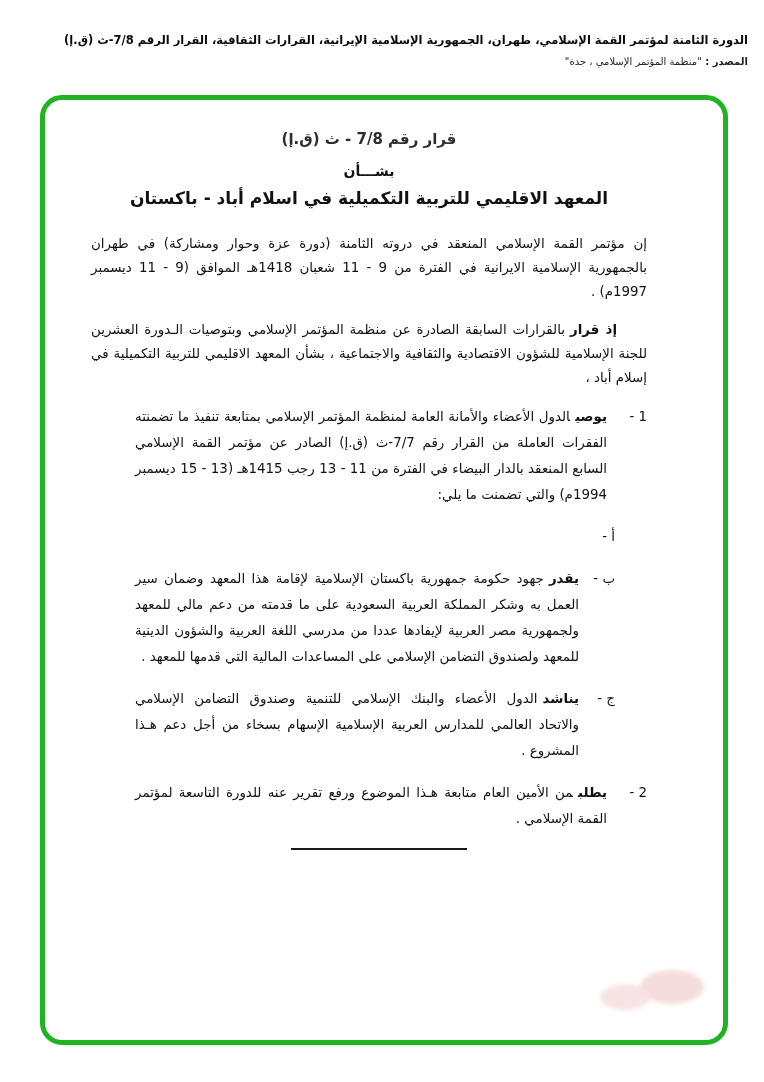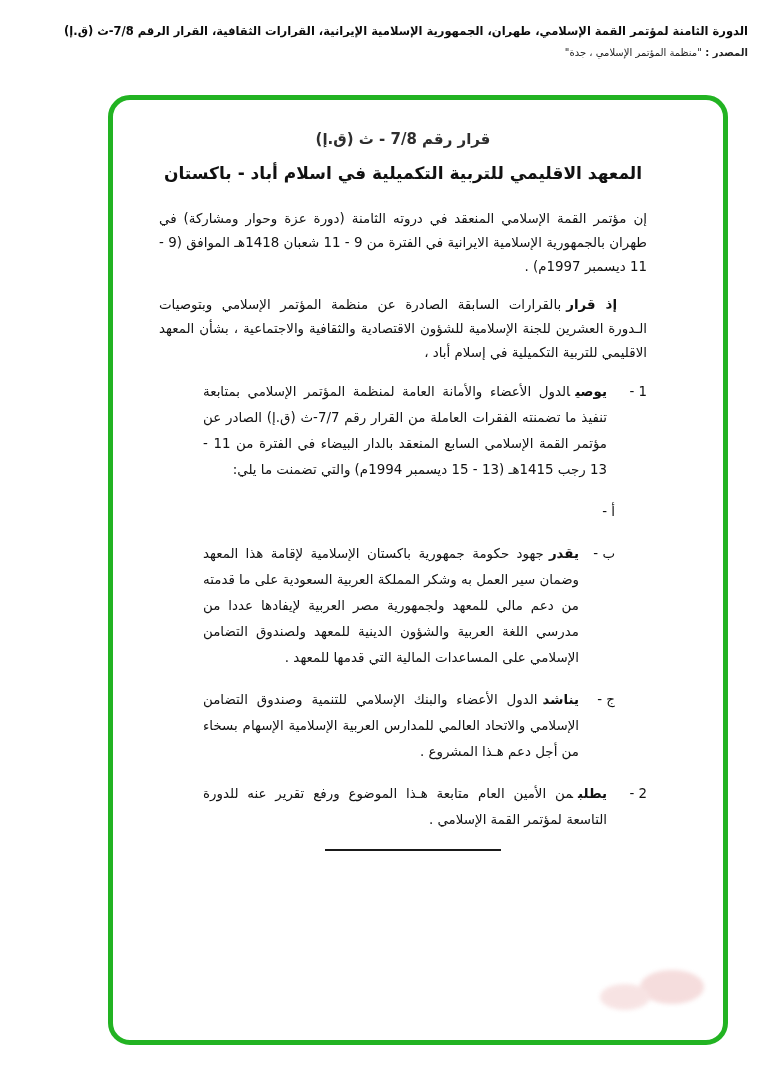--- a/index.html
+++ b/index.html
@@ -10,30 +10,30 @@
     color:#111;
   }
   .page {
     position:relative;
     width:764px; height:1082px;
     background:#ffffff;
     overflow:hidden;
     direction:rtl;
   }
   
-  .top-header { position:absolute; top:23px; right:16px; left:16px; text-align:right; }
+  .top-header { position:absolute; top:32px; right:16px; left:16px; text-align:right; }
   .top-line1 { font-size:11.5px; font-weight:bold; line-height:16px; color:#0a0a0a; }
   .top-line2 { margin-top:8px; padding-left:268px; font-size:10px; font-weight:bold; color:#222; }
   .top-line2 .src-val { font-weight:normal; font-size:10px; }
 
   
   .doc-frame {
     position:absolute;
     top:95px; right:36px;
-    width:620px; height:950px;
+    width:688px; height:950px;
     border:5px solid #22b322;
     border-radius:22px;
     padding:30px 76px 16px 46px;
     overflow:hidden;
     background:#fff;
   }
 
   .doc-title {
     text-align:center;
     font-weight:bold;
@@ -86,20 +86,21 @@
     <div class="top-line1">الدورة الثامنة لمؤتمر القمة الإسلامي، طهران، الجمهورية الإسلامية الإيرانية، القرارات الثقافية، القرار الرقم 7/8-ث (ق.إ)</div>
     <div class="top-line2">
       <span class="src-label">المصدر :</span>
       <span class="src-val">"منظمة المؤتمر الإسلامي ، جدة"</span>
     </div>
   </div>
 
   <div class="doc-frame">
 
     <div class="doc-title">قرار رقم 7/8 - ث (ق.إ)</div>
+    <div class="doc-subject-label">بشـــأن</div>
     <div class="doc-subject">المعهد الاقليمي للتربية التكميلية في اسلام أباد - باكستان</div>
 
     <p class="para">إن مؤتمر القمة الإسلامي المنعقد في دروته الثامنة (دورة عزة وحوار ومشاركة) في طهران بالجمهورية الإسلامية الايرانية في الفترة من 9 - 11 شعبان 1418هـ الموافق (9 - 11 ديسمبر 1997م) .</p>
 
     <p class="para indent">
       <b class="lead">إذ قرار</b><span>بالقرارات السابقة الصادرة عن منظمة المؤتمر الإسلامي وبتوصيات الـدورة العشرين للجنة الإسلامية للشؤون الاقتصادية والثقافية والاجتماعية ، بشأن المعهد الاقليمي للتربية التكميلية في إسلام أباد ،</span>
     </p>
 
 
     <div class="item">

